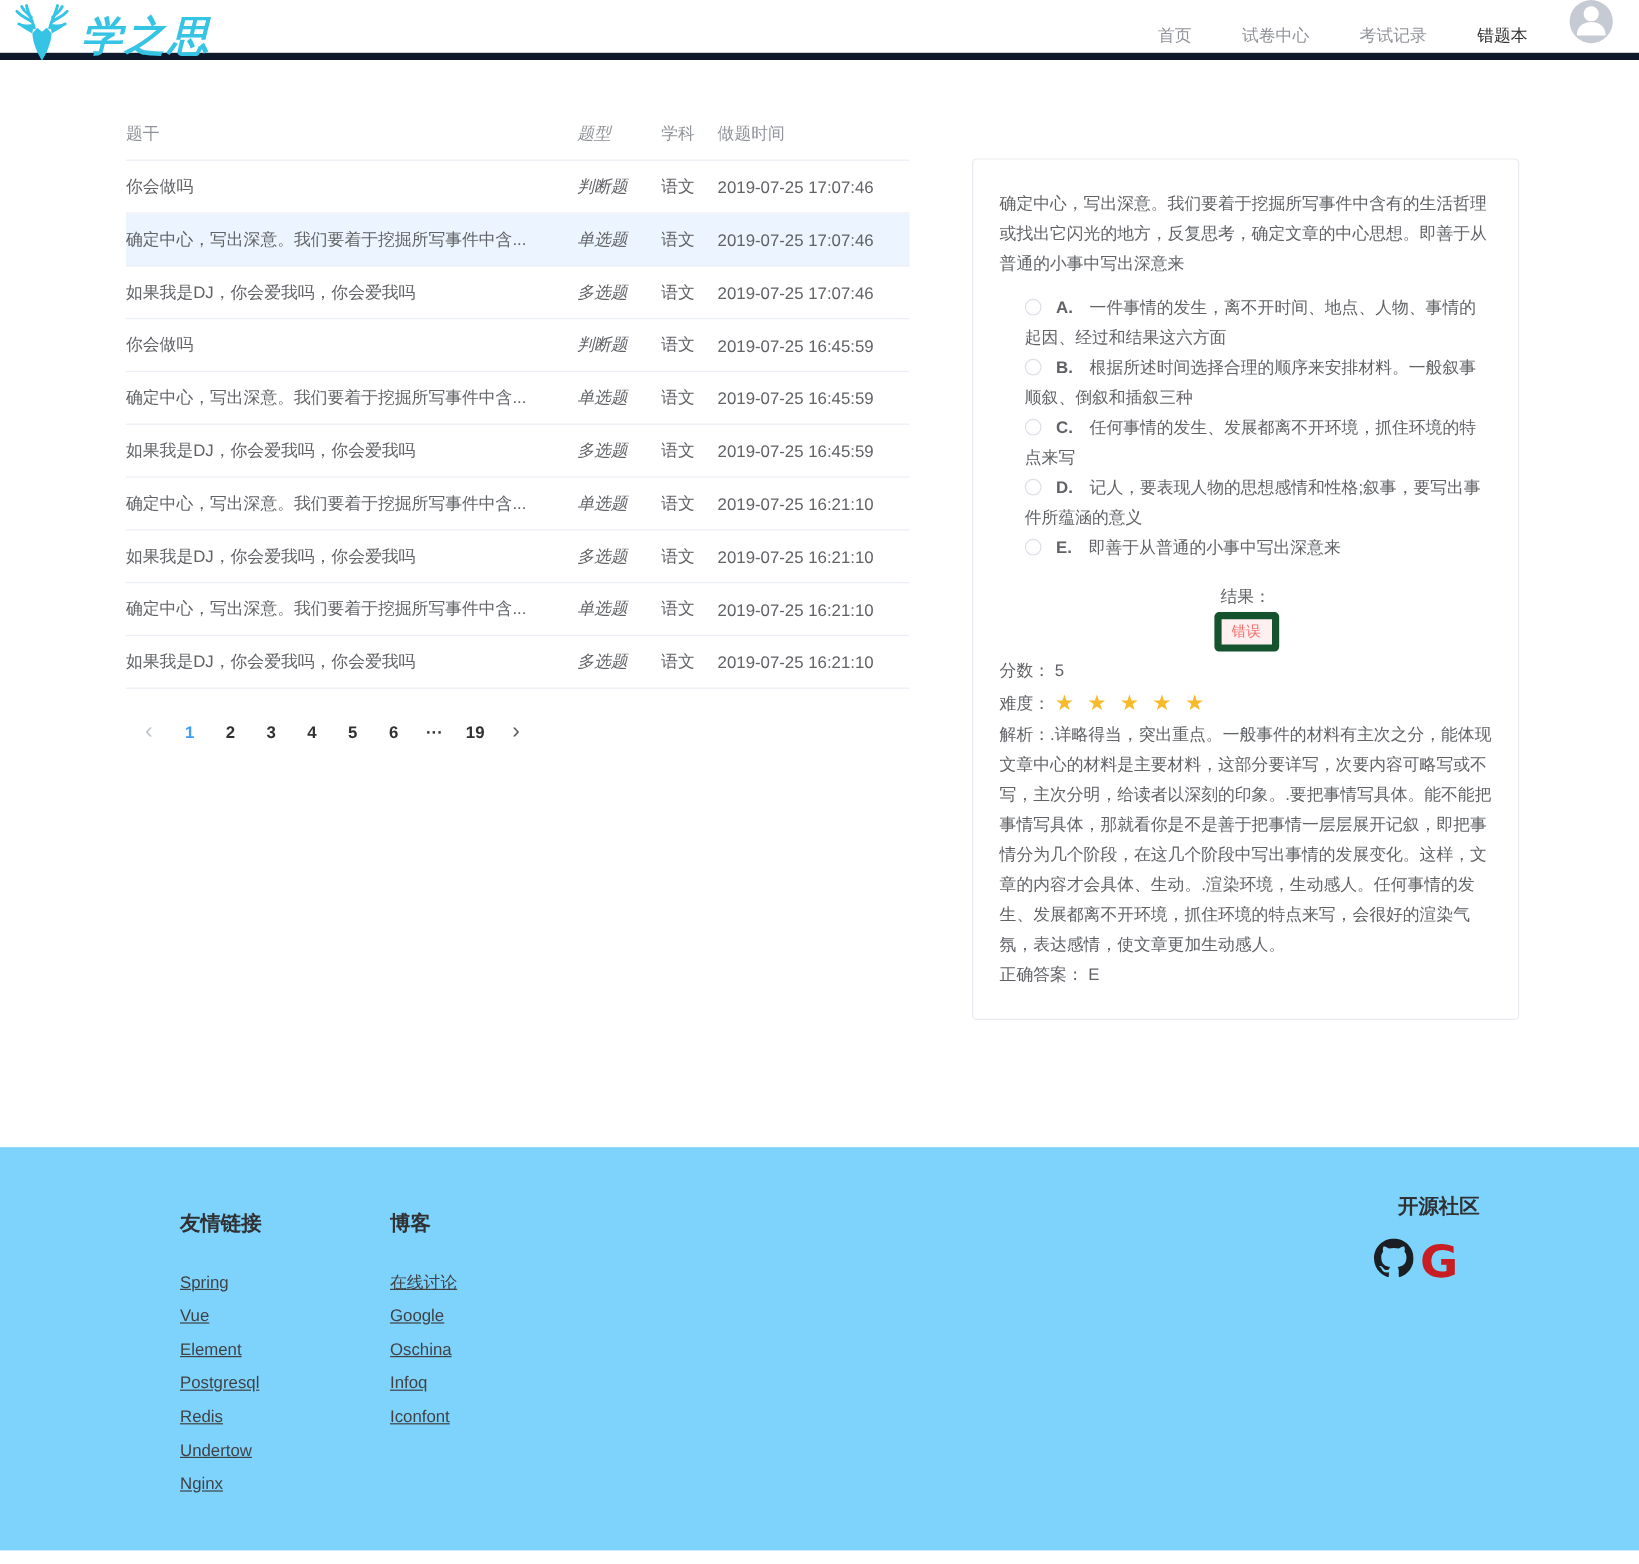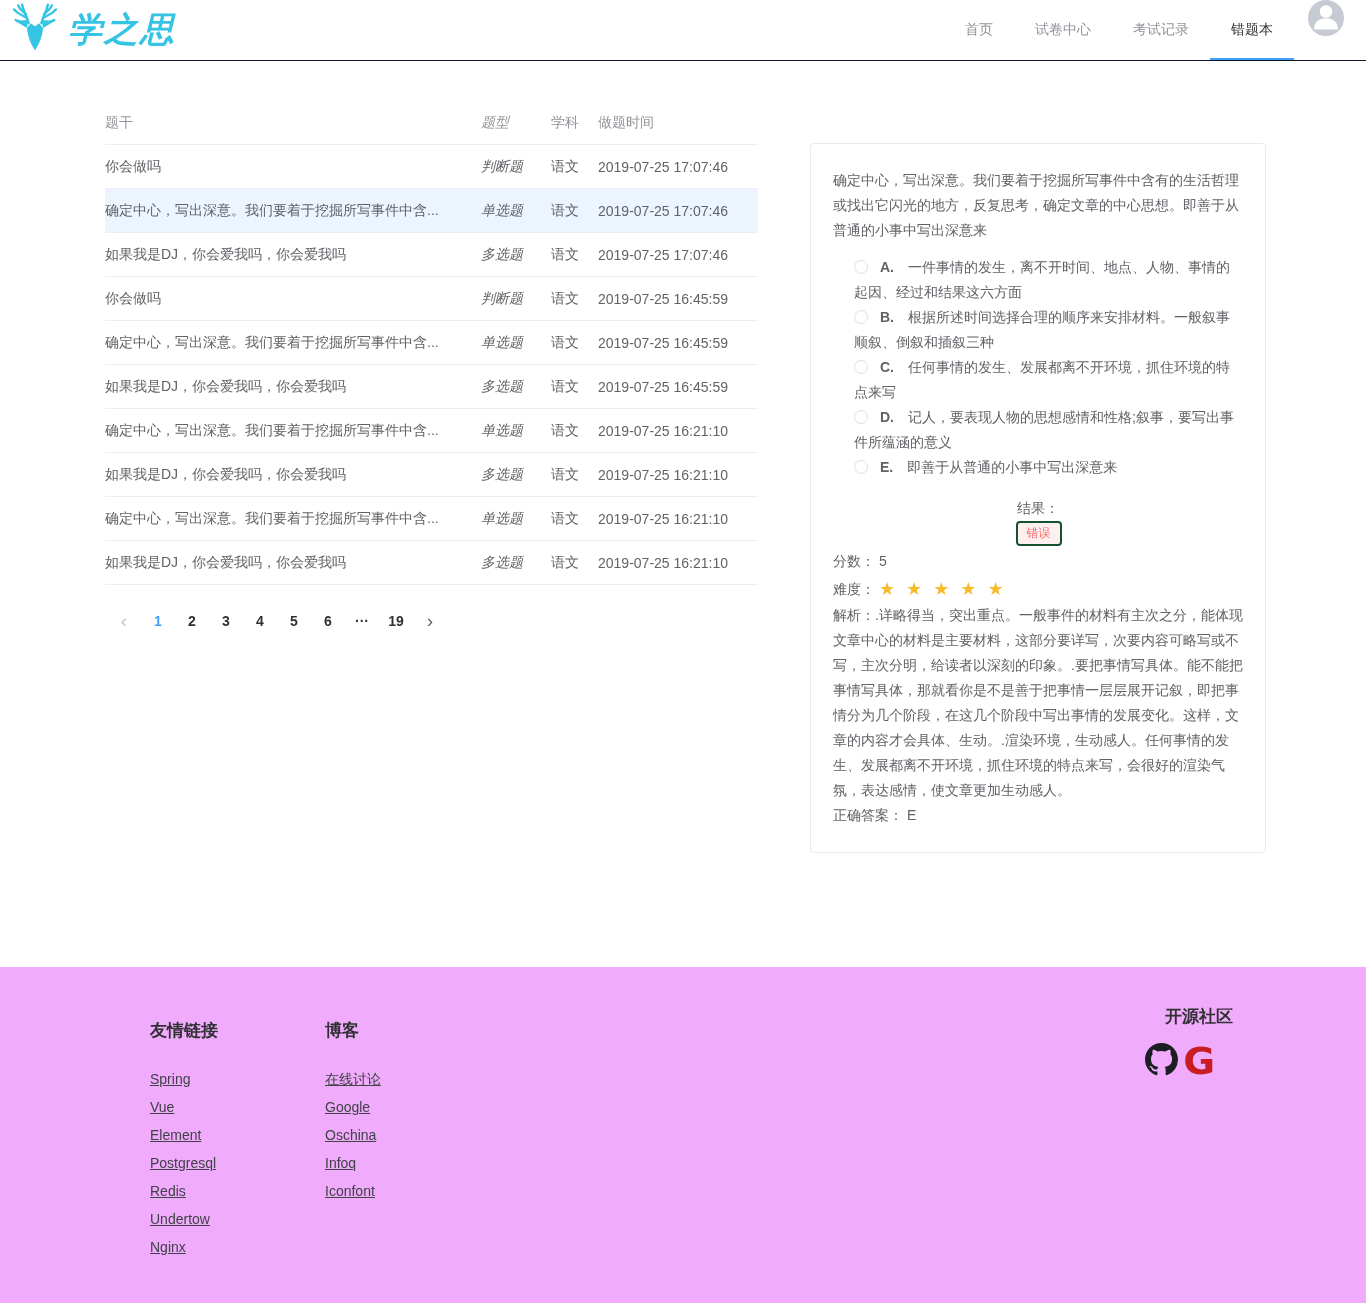--- a/index.html
+++ b/index.html
@@ -1,21 +1,21 @@
 <!DOCTYPE html>
 <html><head>
 <meta charset="utf-8">
 <style>
   * { margin:0; padding:0; box-sizing:border-box; }
   html,body { width:1366px; height:1303px; background:#fff; overflow:hidden;
     font-family:"Liberation Sans","DejaVu Sans",sans-serif; }
   .page { position:relative; width:1366px; height:1303px; }
 
   
-  .hdr { position:relative; height:61px; background:#fff; border-bottom:1px solid #0f172a; }
+  .hdr { position:relative; height:50px; background:#fff; border-bottom:6px solid #0f172a; }
   .brand { position:absolute; left:6px; top:2px; display:flex; align-items:center; cursor:pointer; }
   .brand-text { font-family:"DejaVu Serif","Liberation Serif",serif; font-style:italic; font-weight:bold;
     font-size:34px; color:#35c4e4; margin-left:4px; letter-spacing:2px; }
   .nav { position:absolute; right:0; top:0; height:60px; display:flex; align-items:flex-start; padding-right:10px; }
   .nav-item { height:60px; line-height:58px; padding:0 21px; font-size:14px; color:#909399; cursor:pointer; }
   .nav-item.active { color:#303133; border-bottom:2px solid #409eff; }
   .avatar { width:36px; height:36px; border-radius:50%; background:#c6cad2; margin:0 12px 0 14px;
     display:flex; align-items:center; justify-content:center; cursor:pointer; overflow:hidden; }
 
   
@@ -43,27 +43,27 @@
     border:1px solid #e8ebf0; border-radius:4px; padding:24px 22px 24px; color:#606266;
     font-size:14px; line-height:25px; }
   .options { margin-top:12px; }
   .option { padding-left:21px; cursor:pointer; }
   .radio { display:inline-block; width:14px; height:14px; border:1px solid #dcdfe6; border-radius:50%;
     background:#fff; vertical-align:-2px; margin-right:12px; }
   .opt-letter { font-weight:bold; margin-right:14px; }
   .meta { margin-top:3px; }
   .meta-result { margin-top:16px; display:flex; align-items:center;flex-direction:column; }
   .badge { display:inline-block; margin-left:1px; padding:2px 9px; font-size:12px; line-height:17px;
-    color:#f56c6c; background:#fef0f0; border:2px solid #14532d; border-radius:4px; }
+    color:#f56c6c; background:#fef0f0; border:6px solid #14532d; border-radius:4px; }
   .stars { color:#f7ba2a; font-size:18px; letter-spacing:3px; vertical-align:-1px; }
   .analysis { margin-top:1px; }
   .answer { margin-top:0; }
 
   
-  .ftr { position:relative; height:336px; background:#f0abfc; }
+  .ftr { position:relative; height:336px; background:#7dd3fc; }
   .fcol { position:absolute; top:52px; }
   .fcol h3 { font-size:17px; color:#303133; font-weight:bold; line-height:24px; }
   .fcol ul { list-style:none; margin-top:22px; }
   .fcol li { height:28px; line-height:28px; }
   .fcol a { font-size:14px; color:#404246; text-decoration:underline; cursor:pointer; }
   .fcol-links { left:150px; }
   .fcol-blog { left:325px; }
   .community { position:absolute; left:1145px; top:38px; }
   .community h3 { font-size:17px; color:#303133; font-weight:bold; line-height:24px;margin-left:20px; }
   .community .icons { margin-top:14px; display:flex; align-items:center; }

